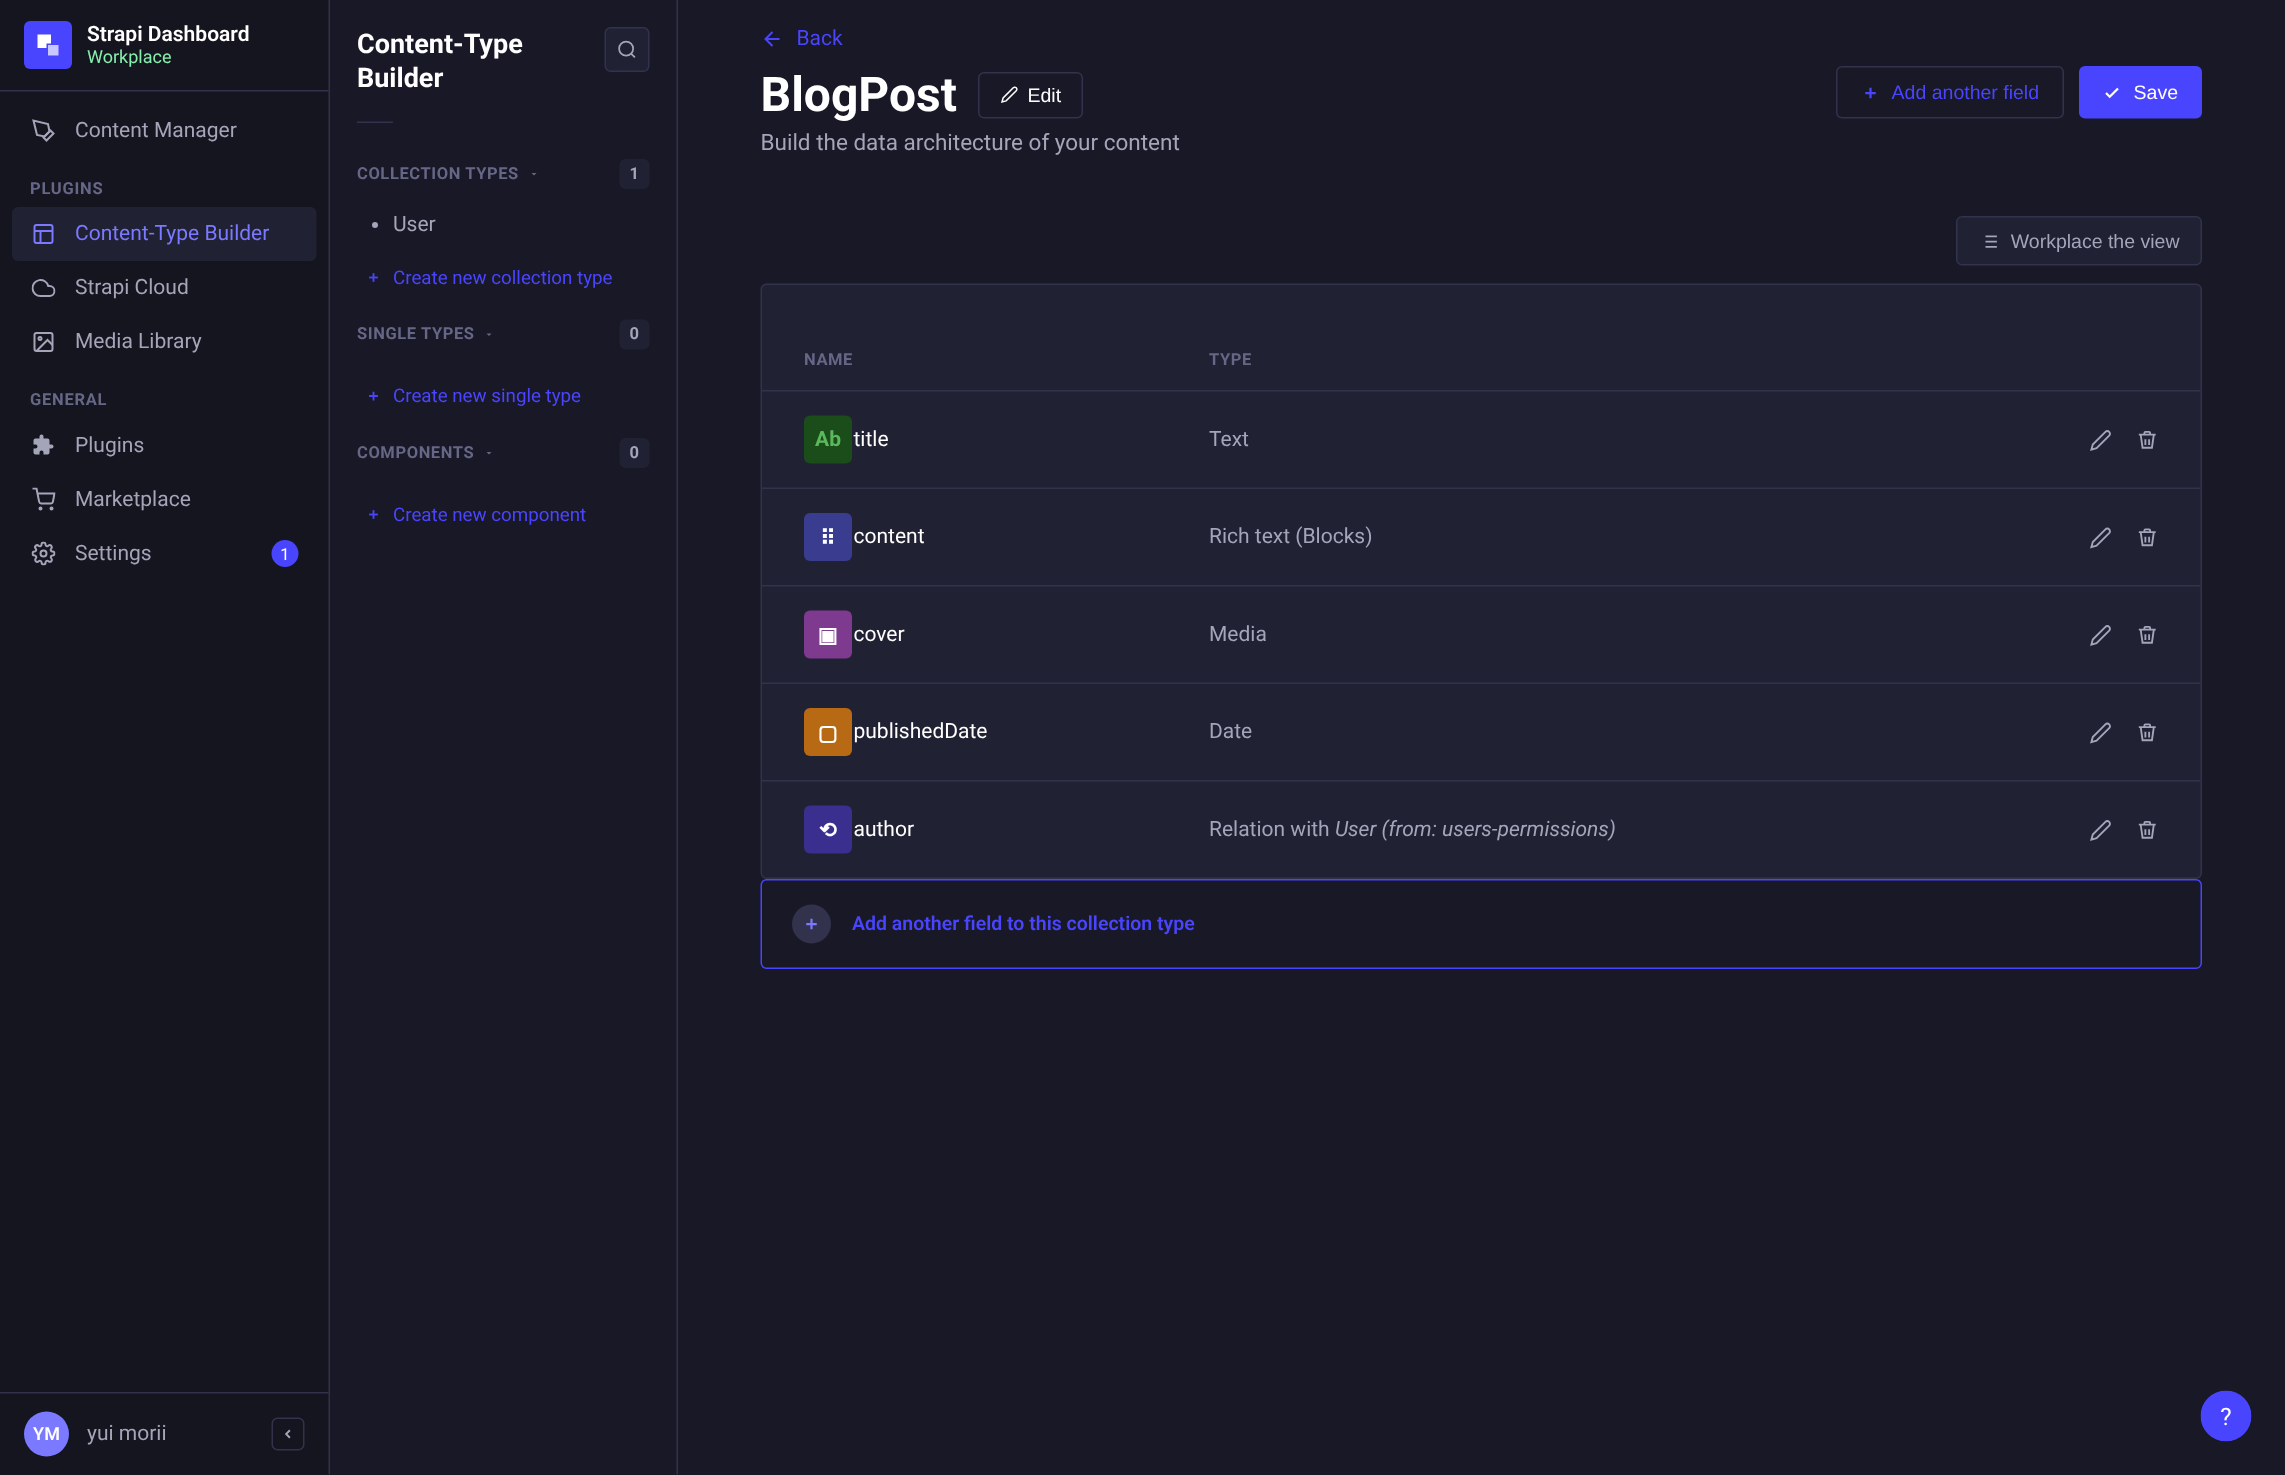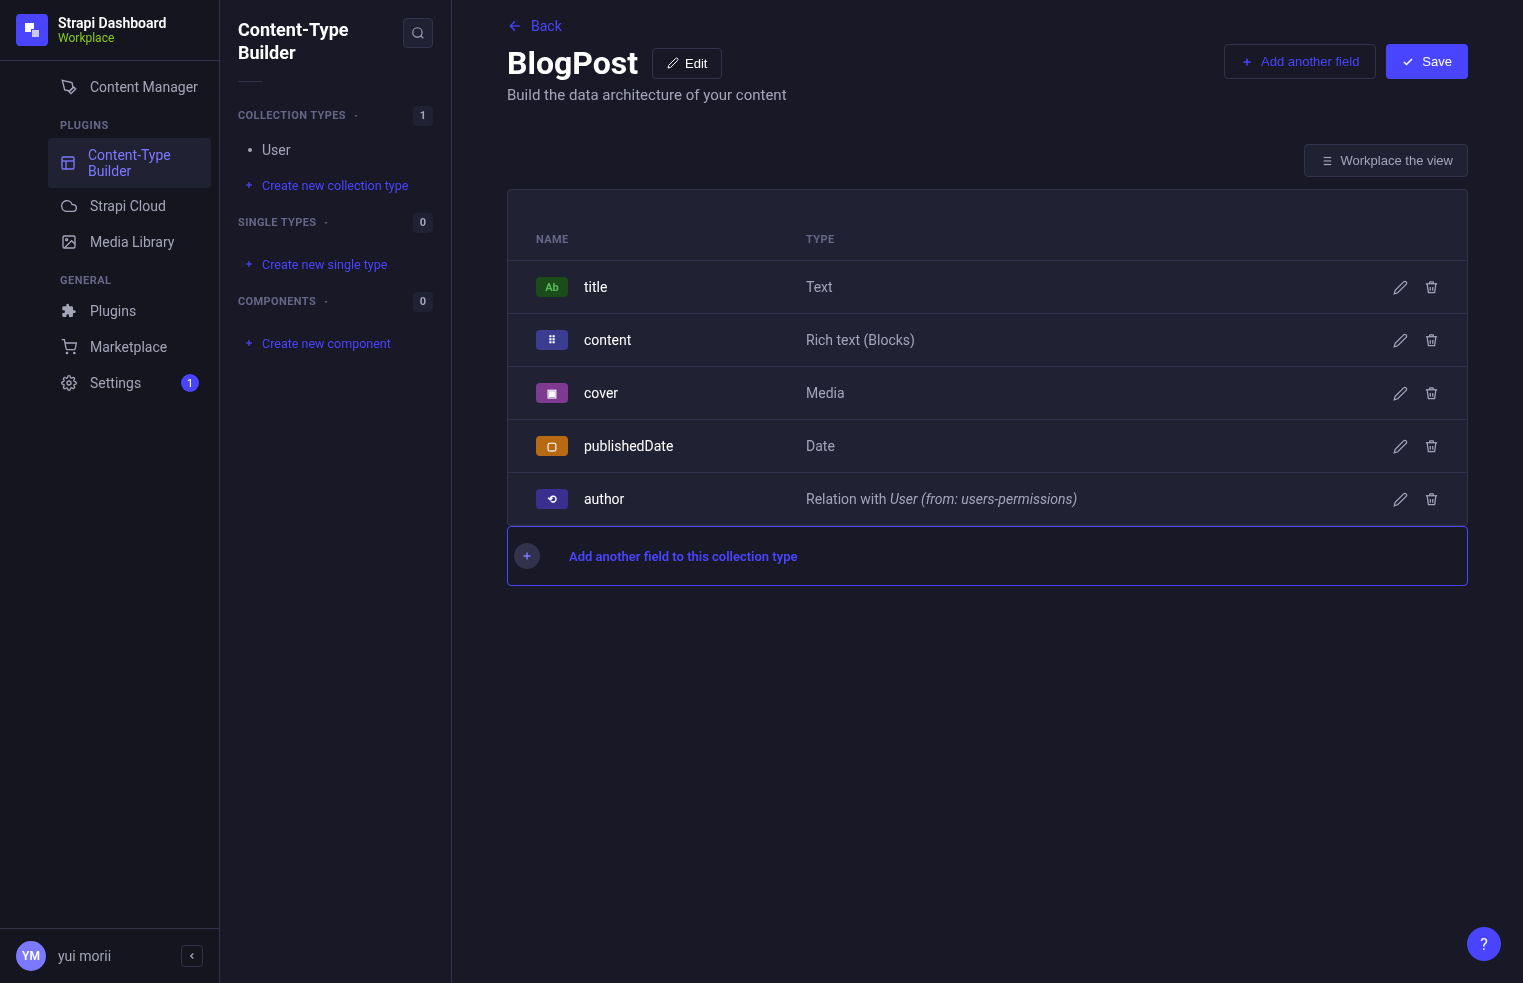--- a/index.html
+++ b/index.html
@@ -28,22 +28,22 @@
   padding: 14px 16px;
   border-bottom: 1px solid #32324d;
 }
 .brand-logo {
   width: 32px; height: 32px;
   background: #4945ff;
   border-radius: 4px;
   display: flex; align-items: center; justify-content: center;
 }
 .brand-title { font-size: 14px; font-weight: 600; color: #fff; }
-.brand-sub { font-size: 12px; color: #84cc16; }
-.nav { padding: 8px 8px; flex: 1; overflow-y: auto; margin-left: 40px; }
+.brand-sub { font-size: 12px; color: #86efac; }
+.nav { padding: 8px 8px; flex: 1; overflow-y: auto; }
 .nav-section-label {
   font-size: 11px; font-weight: 700; color: #666687;
   letter-spacing: 0.5px; padding: 14px 12px 6px;
 }
 .nav-item {
   display: flex; align-items: center; gap: 12px;
   padding: 9px 12px; border-radius: 4px;
   font-size: 14px; color: #a5a5ba; cursor: pointer;
 }
 .nav-item.active { background: #212134; color: #7b79ff; }
@@ -153,37 +153,37 @@
 }
 .col-name { width: 270px; }
 .col-type { flex:1; }
 .col-actions { width: 80px; }
 .table-row {
   display:flex; align-items:center; padding:16px 28px;
   border-bottom:1px solid #32324d; font-size:14px; color:#fff;
 }
 .table-row:last-child { border-bottom:none; }
 .field-icon {
-  width:32px; height:20px; border-radius:4px; margin-right:16px;
+  width:32px; height:32px; border-radius:4px; margin-right:1px;
   display:flex; align-items:center; justify-content:center;
-  font-size:11px; font-weight:700;
+  font-size:14px; font-weight:700;
 }
 .fi-text { background:#1a4d1a; color:#5cb85c; }
 .fi-rich { background:#3a3d8f; color:#fff; }
 .fi-media { background:#7e3a8f; color:#fff; }
 .fi-date { background:#b86914; color:#fff; }
 .fi-rel { background:#3a2e8f; color:#fff; }
 .field-type { color:#a5a5ba; }
 .field-type em { font-style: italic; }
 .row-actions { margin-left:auto; display:flex; gap:16px; color:#a5a5ba; }
 .row-actions span { cursor:pointer; }
 
 .add-field-box {
   margin-top:0; border:1px solid #4945ff; border-radius:4px;
-  padding:16px 6px; display:flex; align-items:center; gap:29px;
+  padding:16px 20px; display:flex; align-items:center; gap:14px;
   cursor:pointer; background:#181826;
 }
 .add-field-box .plus-circle {
   width:26px; height:26px; border-radius:50%; background:#32324d;
   display:flex; align-items:center; justify-content:center; color:#7b79ff;
 }
 .add-field-box .label { color:#4945ff; font-size:13px; font-weight:600; }
 
 .help-fab {
   position:fixed; right:22px; bottom:22px;

